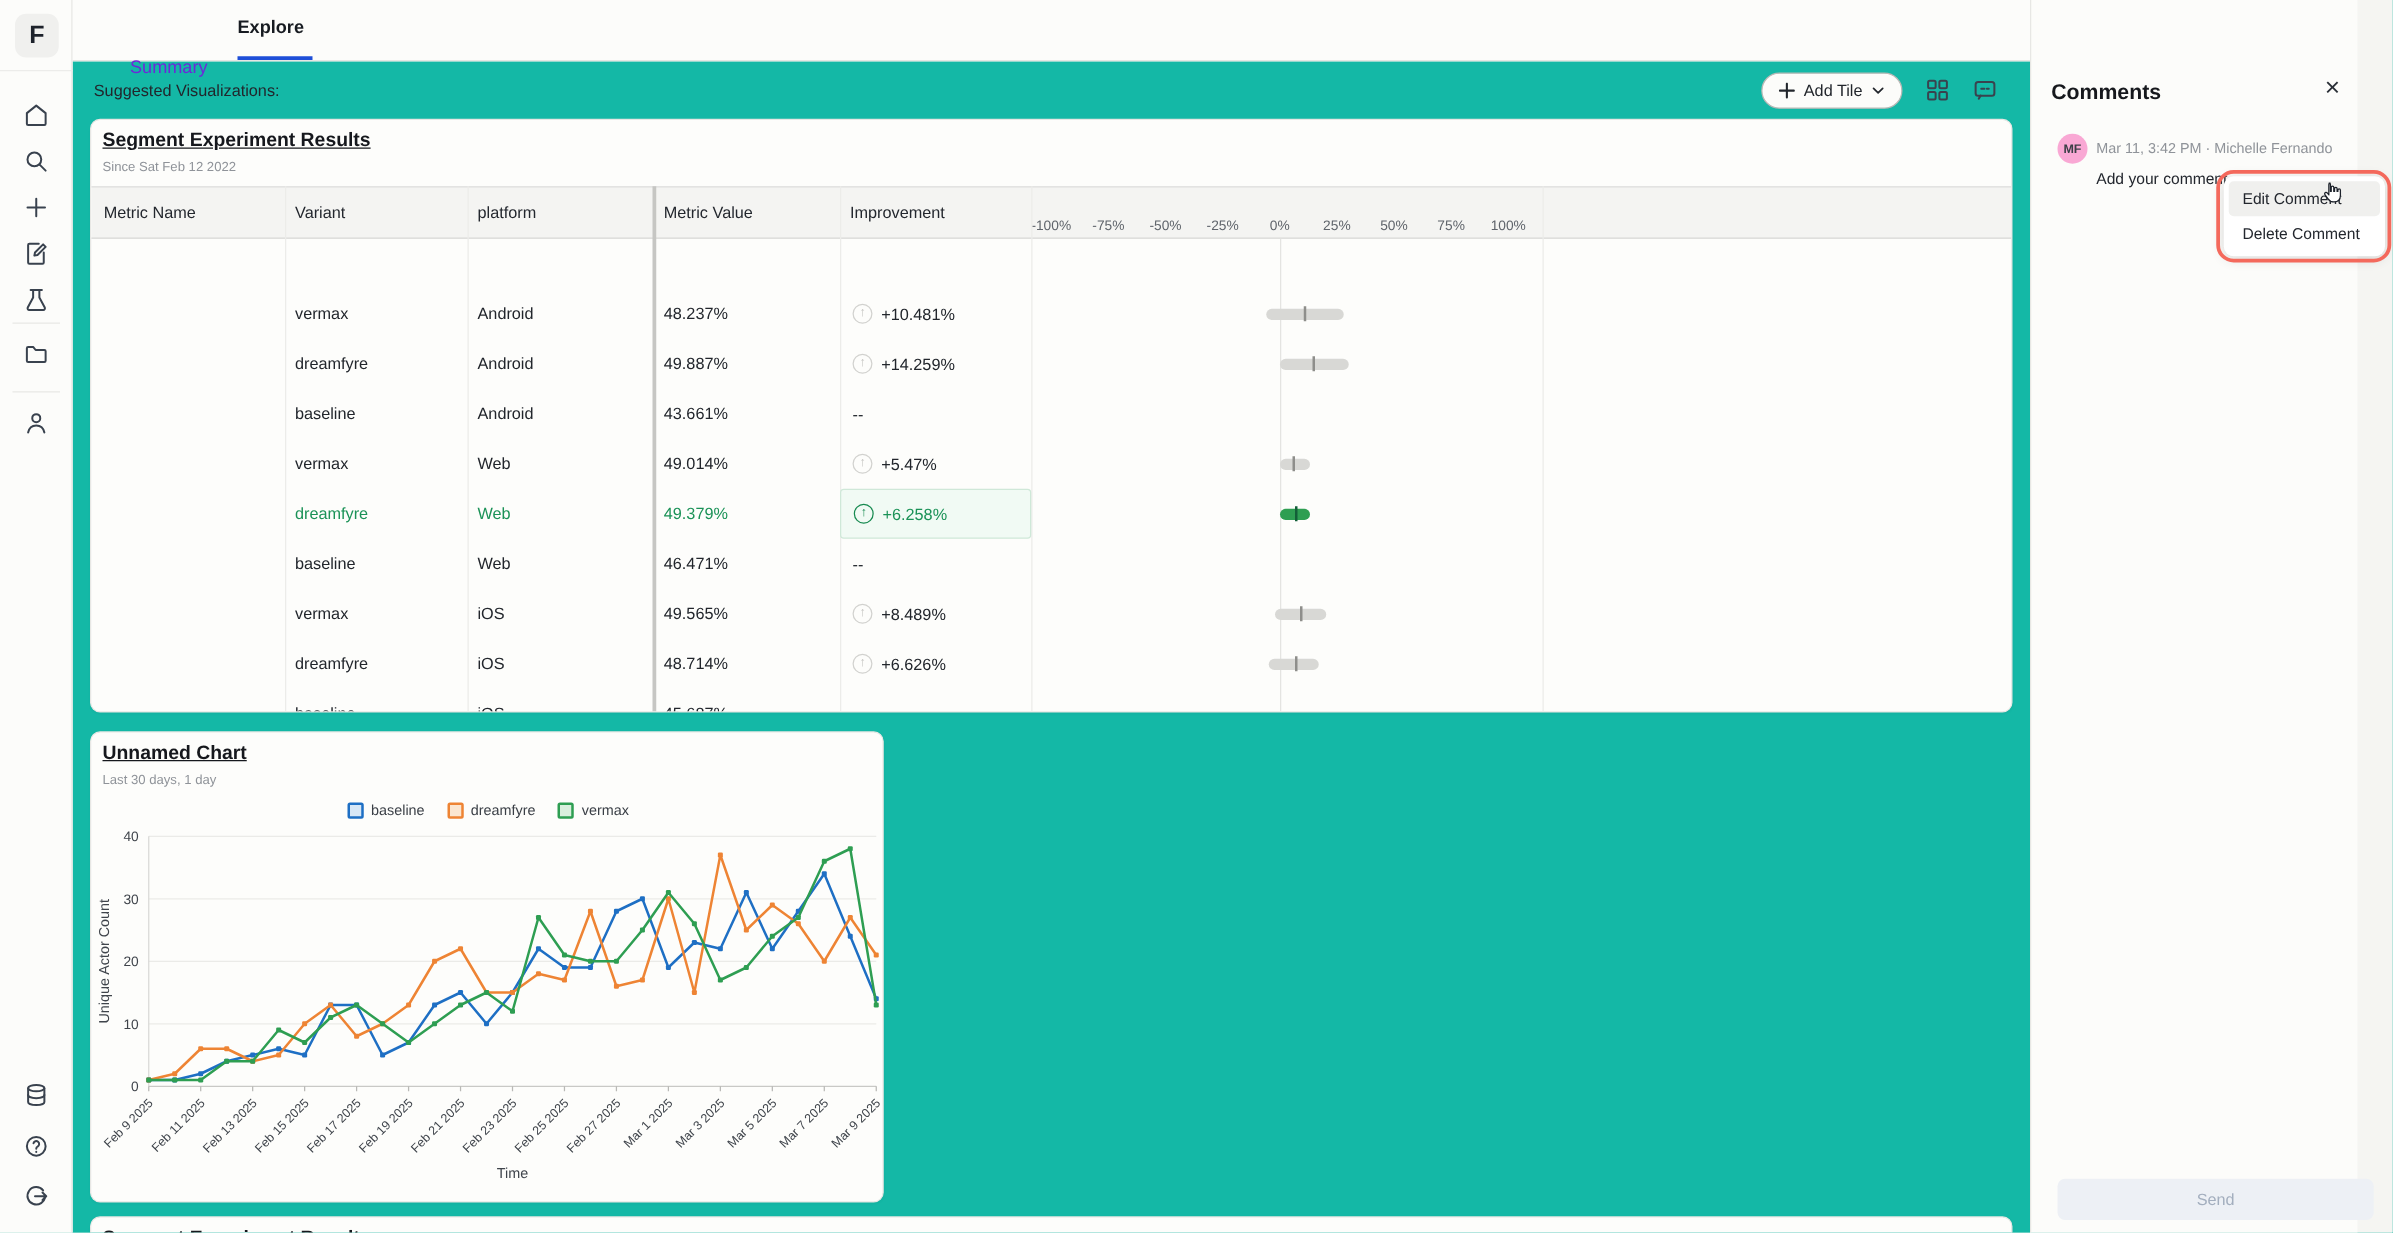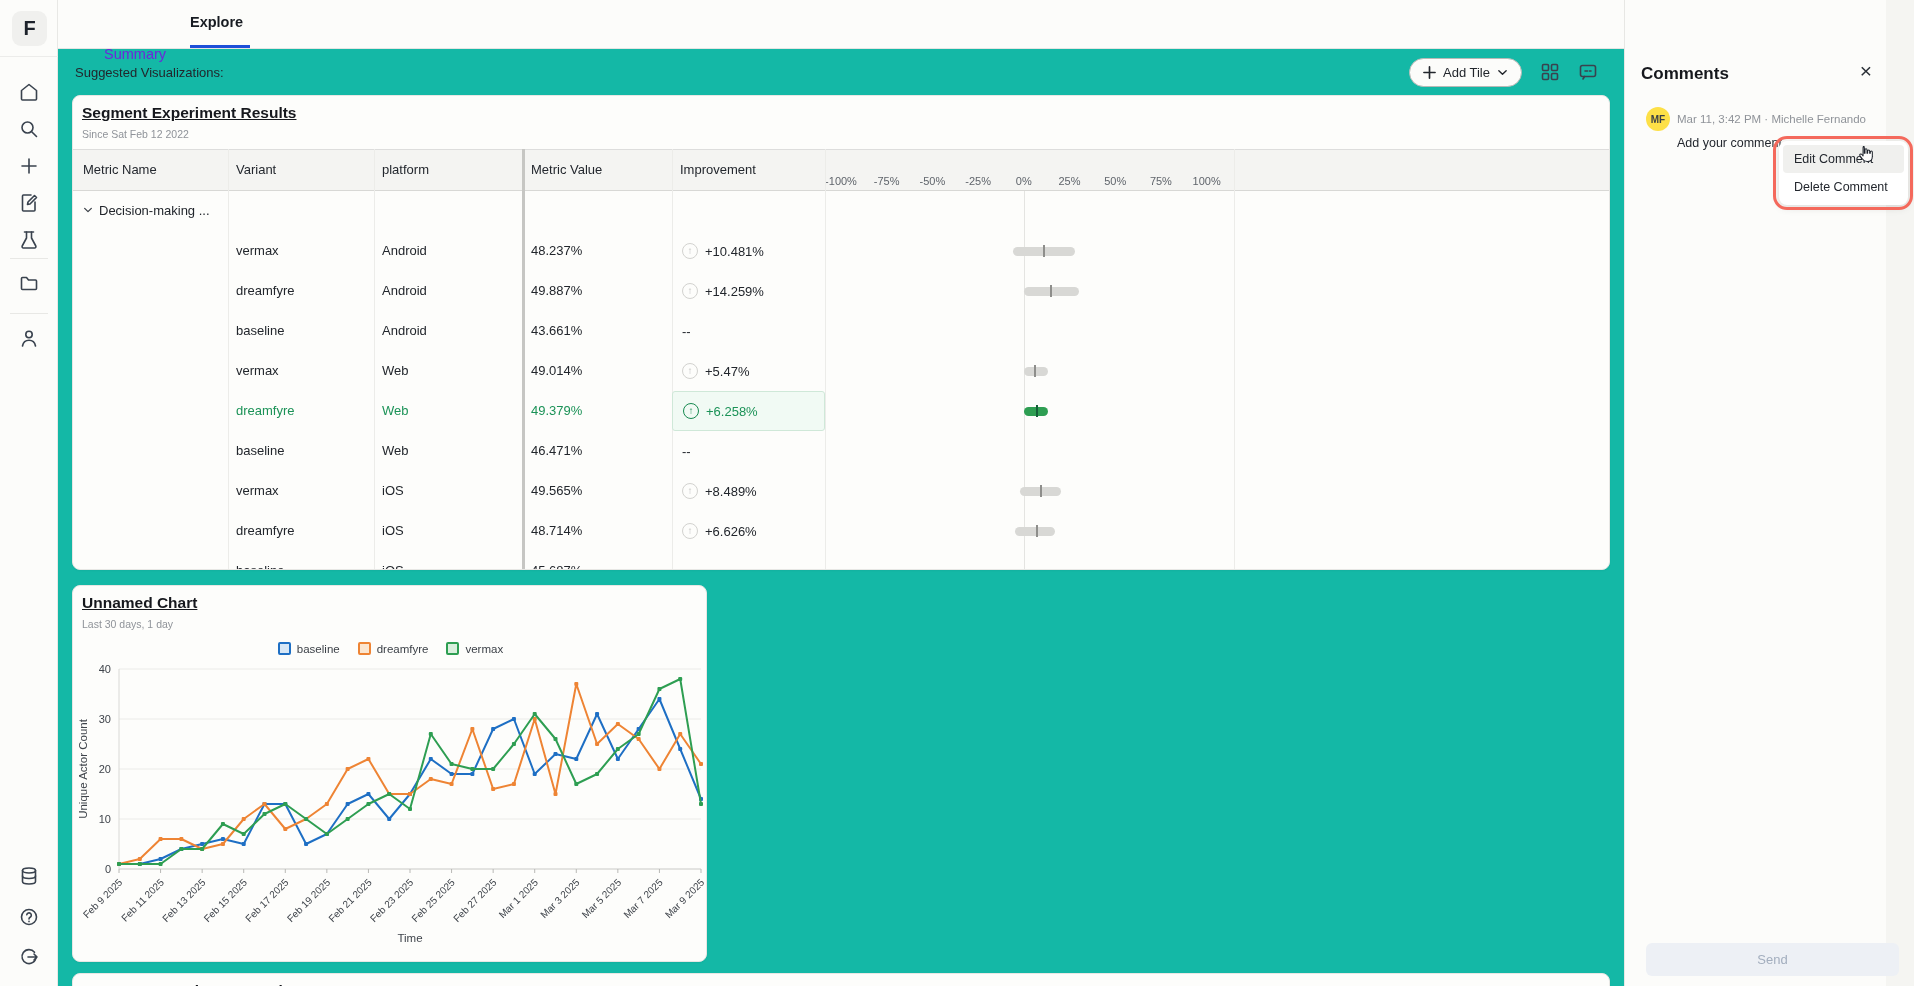--- a/index.html
+++ b/index.html
@@ -87,21 +87,21 @@
 
   
   .bottom-card { left:14px; top:924px; width:1538px; height:60px; }
 
   
   .panel { position:absolute; left:1624px; top:0; width:262px; height:986px;
     background:#fcfcfa; border-left:1px solid #e7e7e4; z-index:25; }
   .panel-title { position:absolute; left:16px; top:64px; font-size:17px; font-weight:bold; color:#16181d; }
   .panel-close { position:absolute; right:14px; top:60px; font-size:21px; color:#2a2f36; cursor:pointer; line-height:1; }
   .avatar { position:absolute; left:21px; top:107px; width:24px; height:24px; border-radius:50%;
-    background:#fde047; display:flex; align-items:center; justify-content:center;
+    background:#f9a8d4; display:flex; align-items:center; justify-content:center;
     font-size:10px; font-weight:bold; color:#3a3f46; }
   .c-meta { position:absolute; left:52px; top:113px; font-size:11.5px; color:#8f9399; white-space:nowrap; }
   .c-text { position:absolute; left:52px; top:136px; font-size:12.5px; color:#23272e; white-space:nowrap; }
 
   .ctx-ring { position:absolute; left:148px; top:136px; width:140px; height:74px;
     border:3px solid #f4695c; border-radius:14px; z-index:42; pointer-events:none; }
   .ctx-menu { position:absolute; left:154px; top:141px; width:129px; height:64px;
     background:#ffffff; border-radius:8px; box-shadow:0 2px 10px rgba(0,0,0,.14);
     padding:4px; z-index:41; }
   .ctx-item { height:28px; display:flex; align-items:center; padding-left:11px;
@@ -227,25 +227,20 @@
 
     <div class="vline" style="left:155px; top:53px; height:422px"></div>
     <div class="vline" style="left:301px; top:53px; height:422px"></div>
     <div class="vline-dark" style="left:449px; top:53px; height:422px"></div>
     <div class="vline" style="left:599px; top:53px; height:422px"></div>
     <div class="vline" style="left:752px; top:53px; height:422px"></div>
     <div class="vline" style="left:1161px; top:53px; height:422px"></div>
     <div class="zero-line"></div>
 
     <div class="tbody" id="table-body">
-        <div class="t-row" style="top: 0px;">
-          <span class="cell" style="left:10px"><span class="grp-chev"><svg width="10" height="10" viewBox="0 0 12 12">
-                <path d="m2 4 4 4 4-4" stroke="#3a3f46" stroke-width="1.5" fill="none" stroke-linecap="round" stroke-linejoin="round"></path>
-              </svg></span><span>Decision-making ...</span></span>
-        </div>
         <div class="t-row" style="top: 40px;">
           <span class="cell" style="left:163px">vermax</span>
           <span class="cell" style="left:309px">Android</span>
           <span class="cell" style="left:458px">48.237%</span>
           <span class="imp-wrap">
             <span class="arrow-circ">↑</span>
             <span class="imp-text">+10.481%</span>
           </span>
           <span class="bar" style="left:940.032px;width:62.152px"></span>
           <span class="bar-tick" style="left:970.194px"></span>

